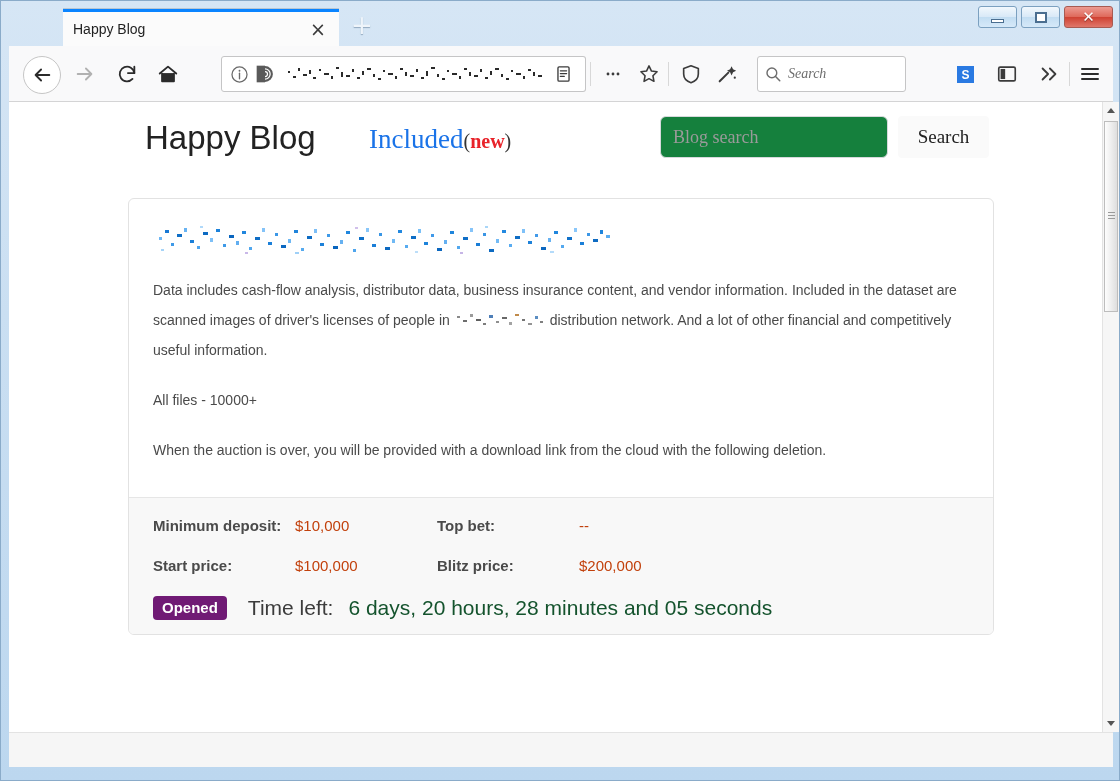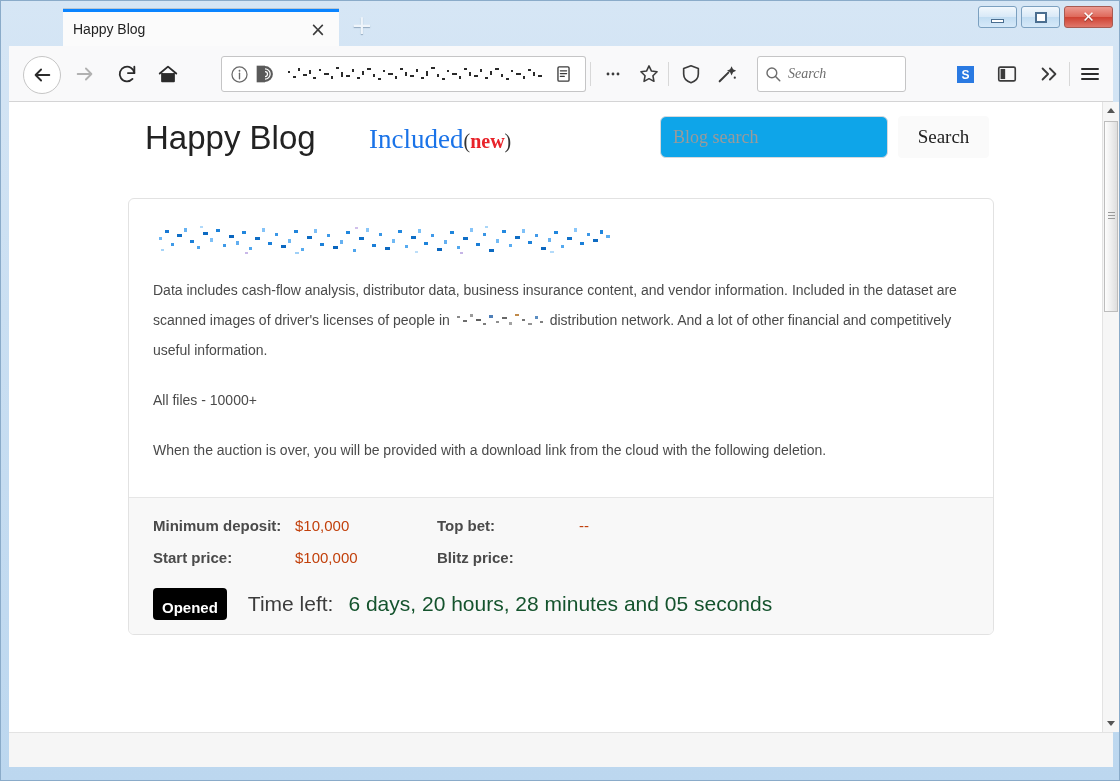--- a/index.html
+++ b/index.html
@@ -270,21 +270,21 @@
   .navlink-badge b {
     color: #e8232a;
     font-weight: bold;
   }
   .hdr-search {
     position: absolute;
     left: 515px; top: 2px;
     width: 228px; height: 42px;
     border: 1px solid #d7d9dc;
     border-radius: 6px;
-    background: #0ea5e9;
+    background: #15803d;
     box-sizing: border-box;
     font-size: 18px;
     font-family: "Liberation Serif", serif;
     color: #222;
     padding: 0 12px;
     outline: none;
   }
   .hdr-search::placeholder { color: #9a9a9a; opacity: 1; }
   .hdr-search-btn {
     position: absolute;
@@ -335,44 +335,44 @@
   }
 
   .card-footer {
     border-top: 1px solid #e6e6e6;
     background: #f8f8f8;
     padding: 16px 24px 14px 24px;
   }
   .detail-grid {
     display: grid;
     grid-template-columns: 142px 142px 142px auto;
-    row-gap: 8px;
+    row-gap: 16px;
     font-size: 15px;
     font-family: "Liberation Sans", sans-serif;
   }
   .dt {
     font-weight: bold;
     color: #4a4a4a;
     line-height: 24px;
   }
   .dd {
     color: #c2410c;
     line-height: 24px;
   }
   .status-row {
     margin-top: 18px;
     display: flex;
     align-items: center;
   }
   .badge-opened {
-    background: #000000;
+    background: #701a75;
     color: #fff;
     font-size: 15px;
     font-weight: bold;
-    padding: 12px 9px 5px 9px;
+    padding: 4px 9px 5px 9px;
     border-radius: 4px;
     font-family: "Liberation Sans", sans-serif;
     line-height: 1;
   }
   .timeleft-label {
     margin-left: 21px;
     font-size: 21px;
     color: #3c3c3c;
     font-family: "Liberation Sans", sans-serif;
   }
@@ -782,20 +782,21 @@
         <div class="card-footer">
           <div class="detail-grid">
             <div class="dt">Minimum deposit:</div>
             <div class="dd">$10,000</div>
             <div class="dt">Top bet:</div>
             <div class="dd">--</div>
 
             <div class="dt">Start price:</div>
             <div class="dd">$100,000</div>
             <div class="dt">Blitz price:</div>
+            <div class="dd">$200,000</div>
           </div>
 
           <div class="status-row">
             <span class="badge-opened">Opened</span>
             <span class="timeleft-label">Time left:</span>
             <span class="timeleft-value">6 days, 20 hours, 28 minutes and 05 seconds</span>
           </div>
         </div>
       </div>
 

